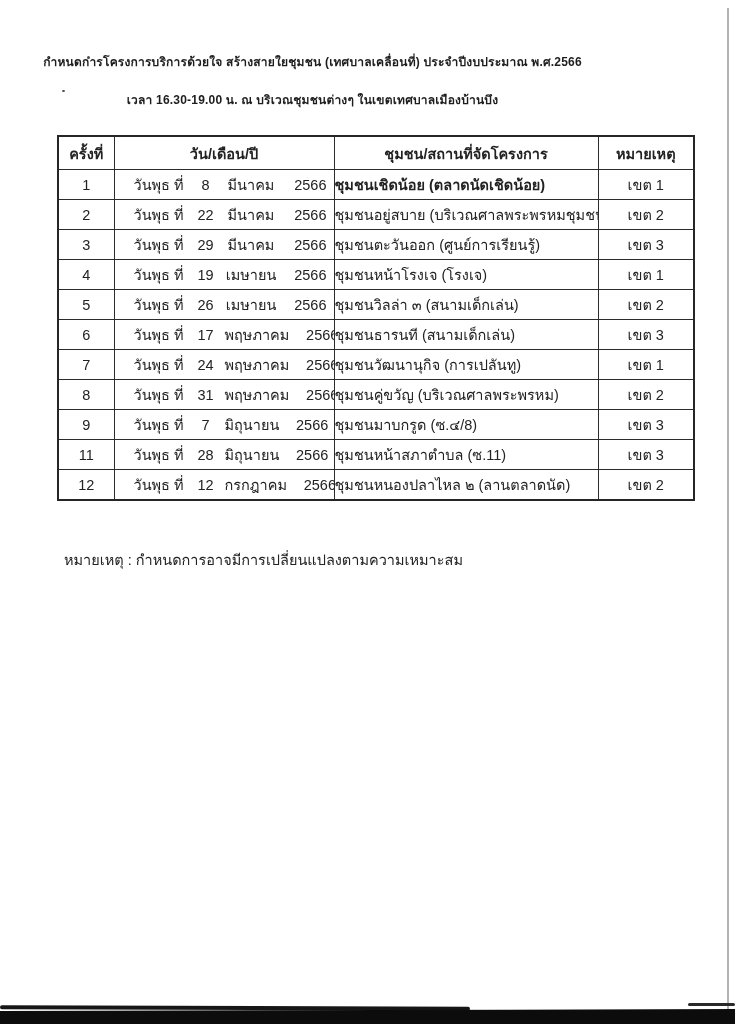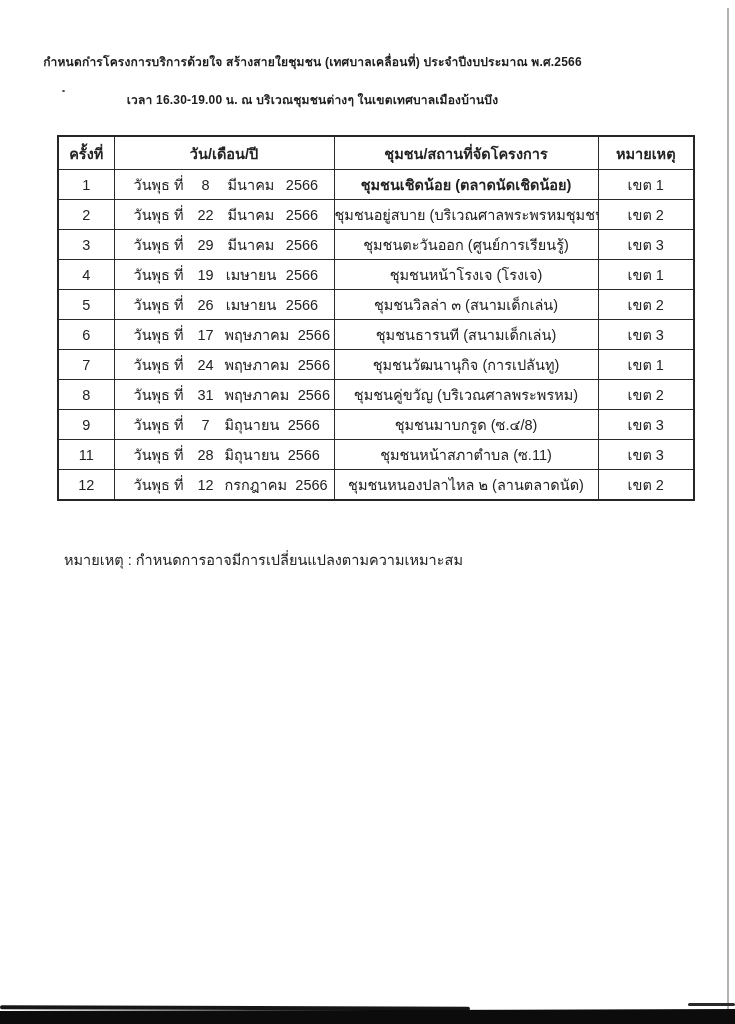--- a/index.html
+++ b/index.html
@@ -36,22 +36,22 @@
   col.c-zone{width:96px;}
   td.no{text-align:center;}
   td.date{padding:0;}
   .date-wrap{
     display:grid;grid-template-columns:72px 38px 1fr 56px;
     align-items:center;width:100%;
   }
   .d-prefix{text-align:left;padding-left:19px;}
   .d-day{text-align:center;}
   .d-month{text-align:center;}
-  .d-year{text-align:center;padding-right:7px;}
-  td.place{text-align:center;padding-left:6px;}
+  .d-year{text-align:right;padding-right:7px;}
+  td.place{text-align:left;padding-left:6px;}
   td.place.bold{font-weight:bold;}
   td.zone{text-align:center;}
   .footnote{
     position:absolute;left:64px;top:548px;
     font-size:14.5px;color:#222;
   }
   
   .speck{position:absolute;background:#4a4a4a;border-radius:50%;}
   .speck-1{left:87px;top:56px;width:3px;height:3px;}
   .speck-2{left:62px;top:90px;width:3px;height:2px;}

